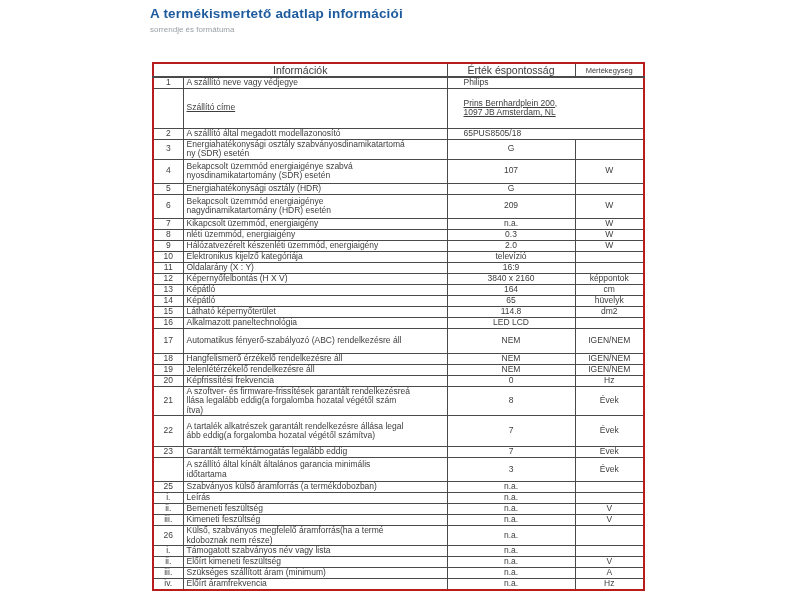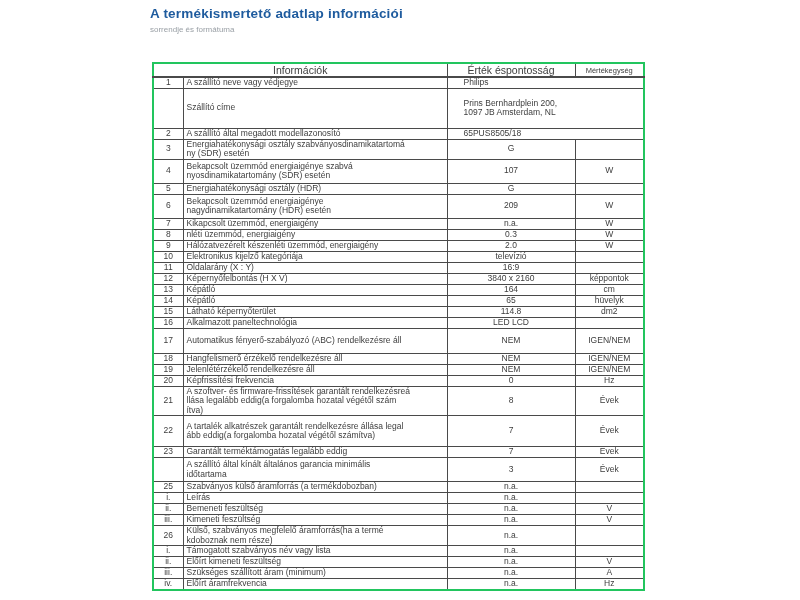--- a/index.html
+++ b/index.html
@@ -33,21 +33,21 @@
     color: #9aa0a6;
   }
   table.datasheet {
     position: absolute;
     left: 152px;
     top: 62px;
     border-collapse: collapse;
     table-layout: fixed;
     width: 491px;
     color: #3d3d3d;
-    border: 2px solid #22c55e;
+    border: 2px solid #b91c1c;
   }
   .datasheet th, .datasheet td {
     border: 1px solid #4a4a4a;
     vertical-align: middle;
     overflow: hidden;
   }
   .datasheet thead th {
     border-bottom-width: 2px;
     font-weight: normal;
     height: 12px;
@@ -87,21 +87,21 @@
         <th class="th-value">Érték éspontosság</th>
         <th class="th-unit">Mértékegység</th>
       </tr>
     </thead>
     <tbody id="datasheet-body">
         <tr>
           <td class="c-num">1</td>
           <td class="c-info">A szállító neve vagy védjegye</td>
           <td class="c-val left" colspan="2">Philips</td>
         </tr>
-        <tr style="height: 40px;">
+        <tr style="height: 40px; text-decoration: underline;">
           <td class="c-num"></td>
           <td class="c-info">Szállító címe</td>
           <td class="c-val left" colspan="2">Prins Bernhardplein 200,
 1097 JB Amsterdam, NL</td>
         </tr>
         <tr>
           <td class="c-num">2</td>
           <td class="c-info">A szállító által megadott modellazonosító</td>
           <td class="c-val left" colspan="2">65PUS8505/18</td>
         </tr>

